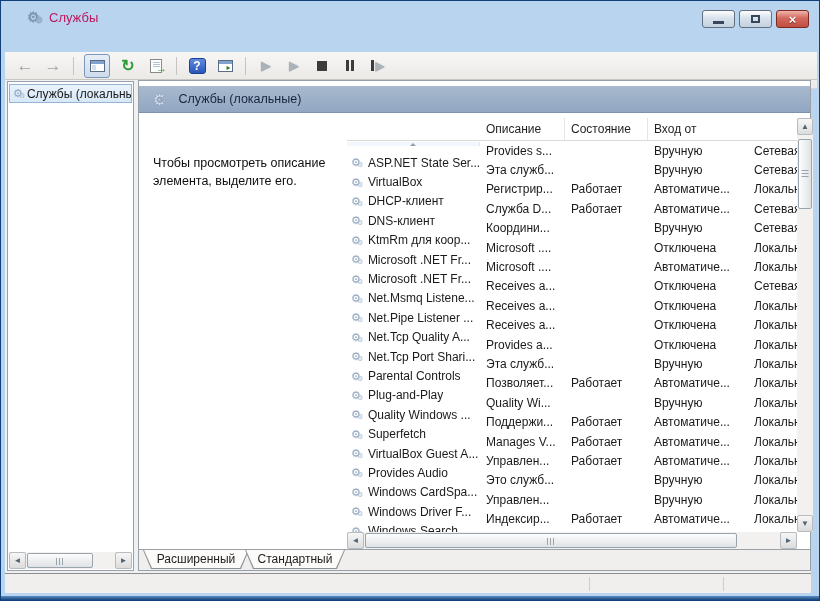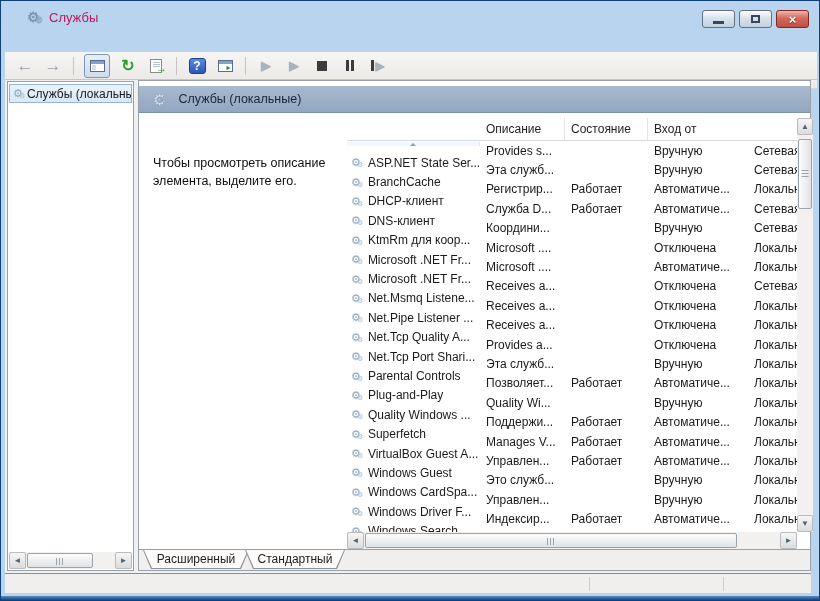--- a/index.html
+++ b/index.html
@@ -254,21 +254,21 @@
               </span>
               <span class="cell c-desc">Provides s...</span>
               <span class="cell c-status"></span>
               <span class="cell c-start">Вручную</span>
               <span class="cell c-logon">Сетевая с</span>
             </div>
 
             <div class="lv-row">
               <span class="cell c-name">
                 <span class="gear">⚙</span>
-                <span class="row-name">BranchCache</span>
+                <span class="row-name">VirtualBox</span>
               </span>
               <span class="cell c-desc">Эта служб...</span>
               <span class="cell c-status"></span>
               <span class="cell c-start">Вручную</span>
               <span class="cell c-logon">Сетевая с</span>
             </div>
 
             <div class="lv-row">
               <span class="cell c-name">
                 <span class="gear">⚙</span>
@@ -419,21 +419,21 @@
               </span>
               <span class="cell c-desc">Manages V...</span>
               <span class="cell c-status">Работает</span>
               <span class="cell c-start">Автоматиче...</span>
               <span class="cell c-logon">Локальна</span>
             </div>
 
             <div class="lv-row">
               <span class="cell c-name">
                 <span class="gear">⚙</span>
-                <span class="row-name">Windows Guest</span>
+                <span class="row-name">Provides Audio</span>
               </span>
               <span class="cell c-desc">Управлен...</span>
               <span class="cell c-status">Работает</span>
               <span class="cell c-start">Автоматиче...</span>
               <span class="cell c-logon">Локальна</span>
             </div>
 
             <div class="lv-row">
               <span class="cell c-name">
                 <span class="gear">⚙</span>

